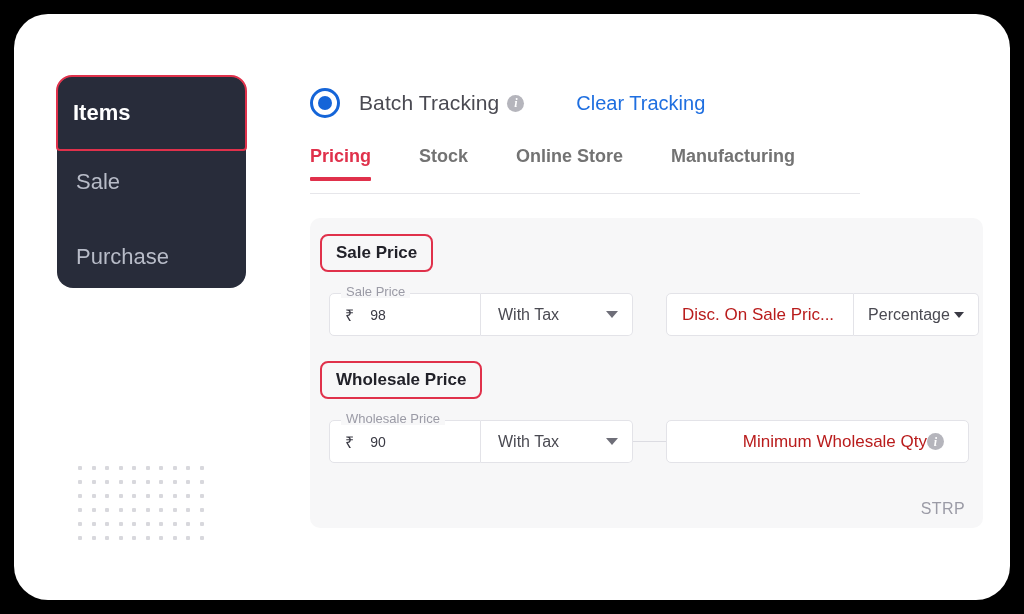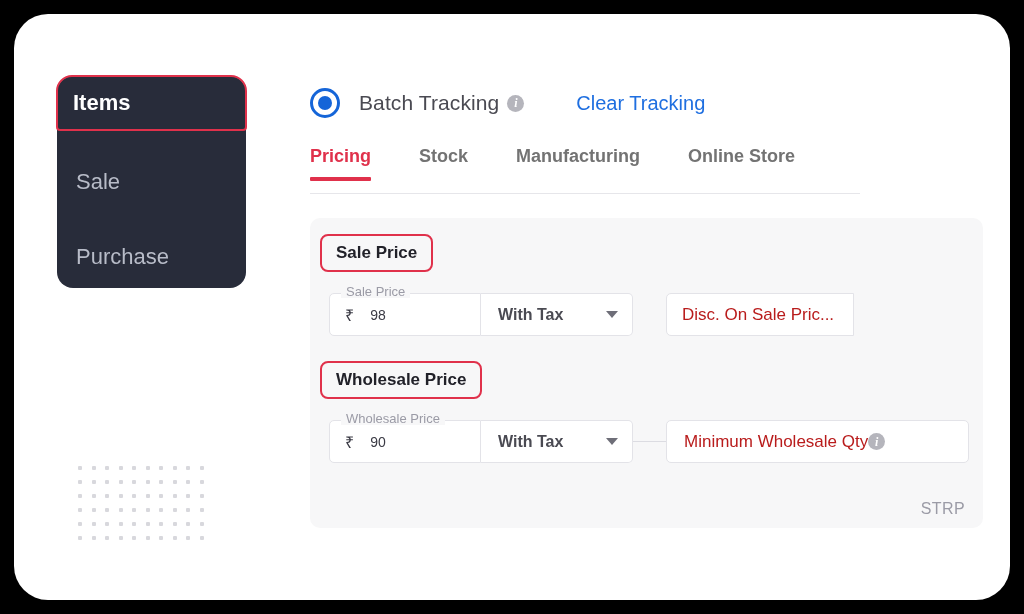--- a/index.html
+++ b/index.html
@@ -51,21 +51,21 @@
     box-sizing: border-box;
     padding-left: 15px;
     font-size: 22px;
   }
   .side-item.active {
     top: 0;
     color: #ffffff;
     font-weight: bold;
     border: 2px solid #e0314b;
     border-radius: 16px 16px 4px 4px;
-    height: 56px;
+    height: 76px;
     width: 191px;
     left: -1px;
     top: -1px;
   }
   .side-item.idle { color: #b8bcc8; font-weight: normal; }
   #side-sale { top: 71px; }
   #side-purchase { top: 146px; }
 
   
   #dotgrid {
@@ -221,21 +221,20 @@
     border-radius: 5px 0 0 5px;
     padding-left: 15px;
   }
   .grp-right {
     width: 152px;
     border-radius: 0 5px 5px 0;
     border-left: none;
     padding-left: 17px;
     justify-content: space-between;
     padding-right: 14px;
-    font-weight: bold;
   }
   .float-label {
     position: absolute;
     top: -9px;
     left: 11px;
     background: #f7f7f8;
     padding: 0 5px;
     font-size: 13px;
     color: #9b9ba6;
     line-height: 1;
@@ -271,21 +270,21 @@
     width: 33px;
     height: 1px;
     background: #dcdce2;
   }
   .solo {
     border-radius: 5px;
     padding-left: 17px;
   }
   .w-disc   { width: 188px; }
   .w-pct    { width: 125px; justify-content: center; padding-left: 0; padding-right: 0; }
-  .w-minqty { width: 303px; justify-content: flex-start; padding-right: 11px; }
+  .w-minqty { width: 303px; justify-content: flex-end; padding-right: 24px; }
   .placeholder {
     font-size: 17px;
     color: #b91c1c;
     white-space: nowrap;
     overflow: hidden;
   }
   #strp {
     position: absolute;
     right: 18px;
     bottom: 10px;
@@ -380,22 +379,22 @@
       <div id="header-row">
         <div id="radio-batch"></div>
         <span id="batch-label">Batch Tracking</span>
         <span class="info-icon">i</span>
         <span id="clear-tracking">Clear Tracking</span>
       </div>
 
       <div id="tabs">
         <div class="tab active">Pricing</div>
         <div class="tab">Stock</div>
+        <div class="tab">Online Store</div>
         <div class="tab">Manufacturing</div>
-        <div class="tab">Online Store</div>
       </div>
 
       <div id="panel">
 
         
         <div class="section-chip">Sale Price</div>
 
         <div class="field-row">
           <div class="outlined grp-left">
             <span class="float-label">Sale Price</span>
@@ -403,20 +402,24 @@
             <span class="field-value">98</span>
           </div>
           <div class="outlined grp-right">
             <span class="sel-text">With Tax</span>
             <span class="caret"></span>
           </div>
           <div class="spacer-gap"></div>
           <div class="outlined grp-left w-disc">
             <span class="placeholder">Disc. On Sale Pric...</span>
           </div>
+          <div class="outlined grp-right w-pct">
+            <span class="sel-text">Percentage</span>
+            <span class="caret small"></span>
+          </div>
         </div>
 
         
         <div class="section-chip" style="margin-top:25px;">Wholesale Price</div>
 
         <div class="field-row">
           <div class="outlined grp-left">
             <span class="float-label">Wholesale Price</span>
             <span class="rupee">₹</span>
             <span class="field-value">90</span>

